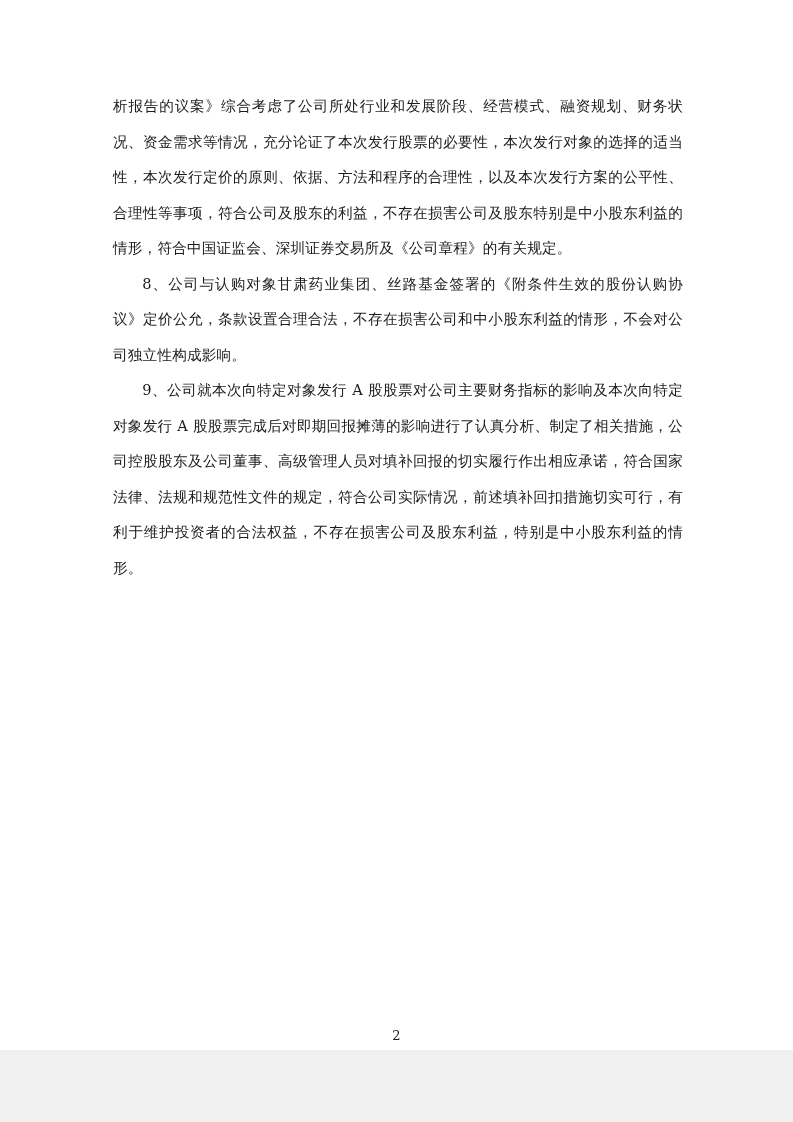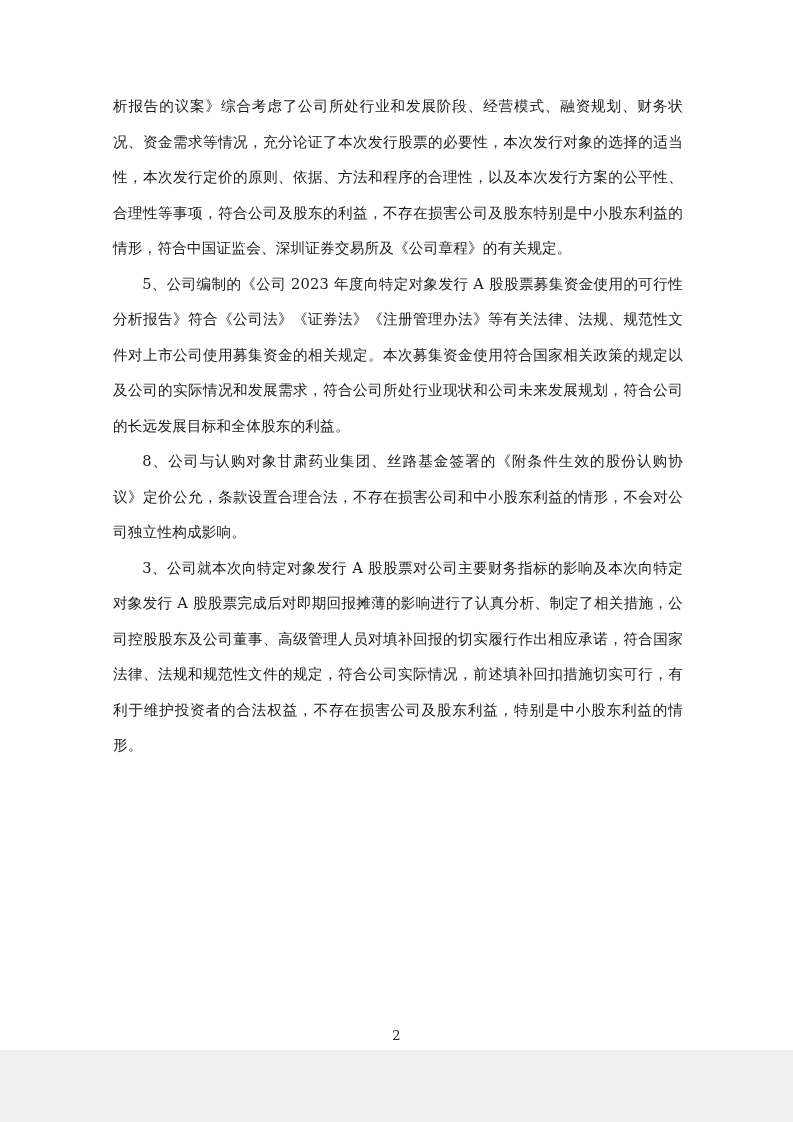--- a/index.html
+++ b/index.html
@@ -45,18 +45,17 @@
     font-size: 13px;
     color: #1b1b1b;
   }
 </style>
 </head>
 <body>
 
 <div class="page">
   <div class="content">
     <p class="para">析报告的议案》综合考虑了公司所处行业和发展阶段、经营模式、融资规划、财务状况、资金需求等情况，充分论证了本次发行股票的必要性，本次发行对象的选择的适当性，本次发行定价的原则、依据、方法和程序的合理性，以及本次发行方案的公平性、合理性等事项，符合公司及股东的利益，不存在损害公司及股东特别是中小股东利益的情形，符合中国证监会、深圳证券交易所及《公司章程》的有关规定。</p>
-    <p class="para indent">5、公司编制的《公司 2023 年度向特定对象发行 A 股股票募集资金使用的可行性分析报告》符合《公司法》《证券法》《注册管理办法》等有关法律、法规、规范性文件对上市公司使用募集资金的相关规定。本次募集资金使用符合国家相关政策的规定以及公司的实际情况和发展需求，符合公司所处行业现状和公司未来发展规划，符合公司的长远发展目标和全体股东的利益。</p>
     <p class="para indent">8、公司与认购对象甘肃药业集团、丝路基金签署的《附条件生效的股份认购协议》定价公允，条款设置合理合法，不存在损害公司和中小股东利益的情形，不会对公司独立性构成影响。</p>
-    <p class="para indent">3、公司就本次向特定对象发行 A 股股票对公司主要财务指标的影响及本次向特定对象发行 A 股股票完成后对即期回报摊薄的影响进行了认真分析、制定了相关措施，公司控股股东及公司董事、高级管理人员对填补回报的切实履行作出相应承诺，符合国家法律、法规和规范性文件的规定，符合公司实际情况，前述填补回扣措施切实可行，有利于维护投资者的合法权益，不存在损害公司及股东利益，特别是中小股东利益的情形。</p>
+    <p class="para indent">9、公司就本次向特定对象发行 A 股股票对公司主要财务指标的影响及本次向特定对象发行 A 股股票完成后对即期回报摊薄的影响进行了认真分析、制定了相关措施，公司控股股东及公司董事、高级管理人员对填补回报的切实履行作出相应承诺，符合国家法律、法规和规范性文件的规定，符合公司实际情况，前述填补回扣措施切实可行，有利于维护投资者的合法权益，不存在损害公司及股东利益，特别是中小股东利益的情形。</p>
   </div>
   <div class="page-number">2</div>
 </div>
 
 </body></html>

